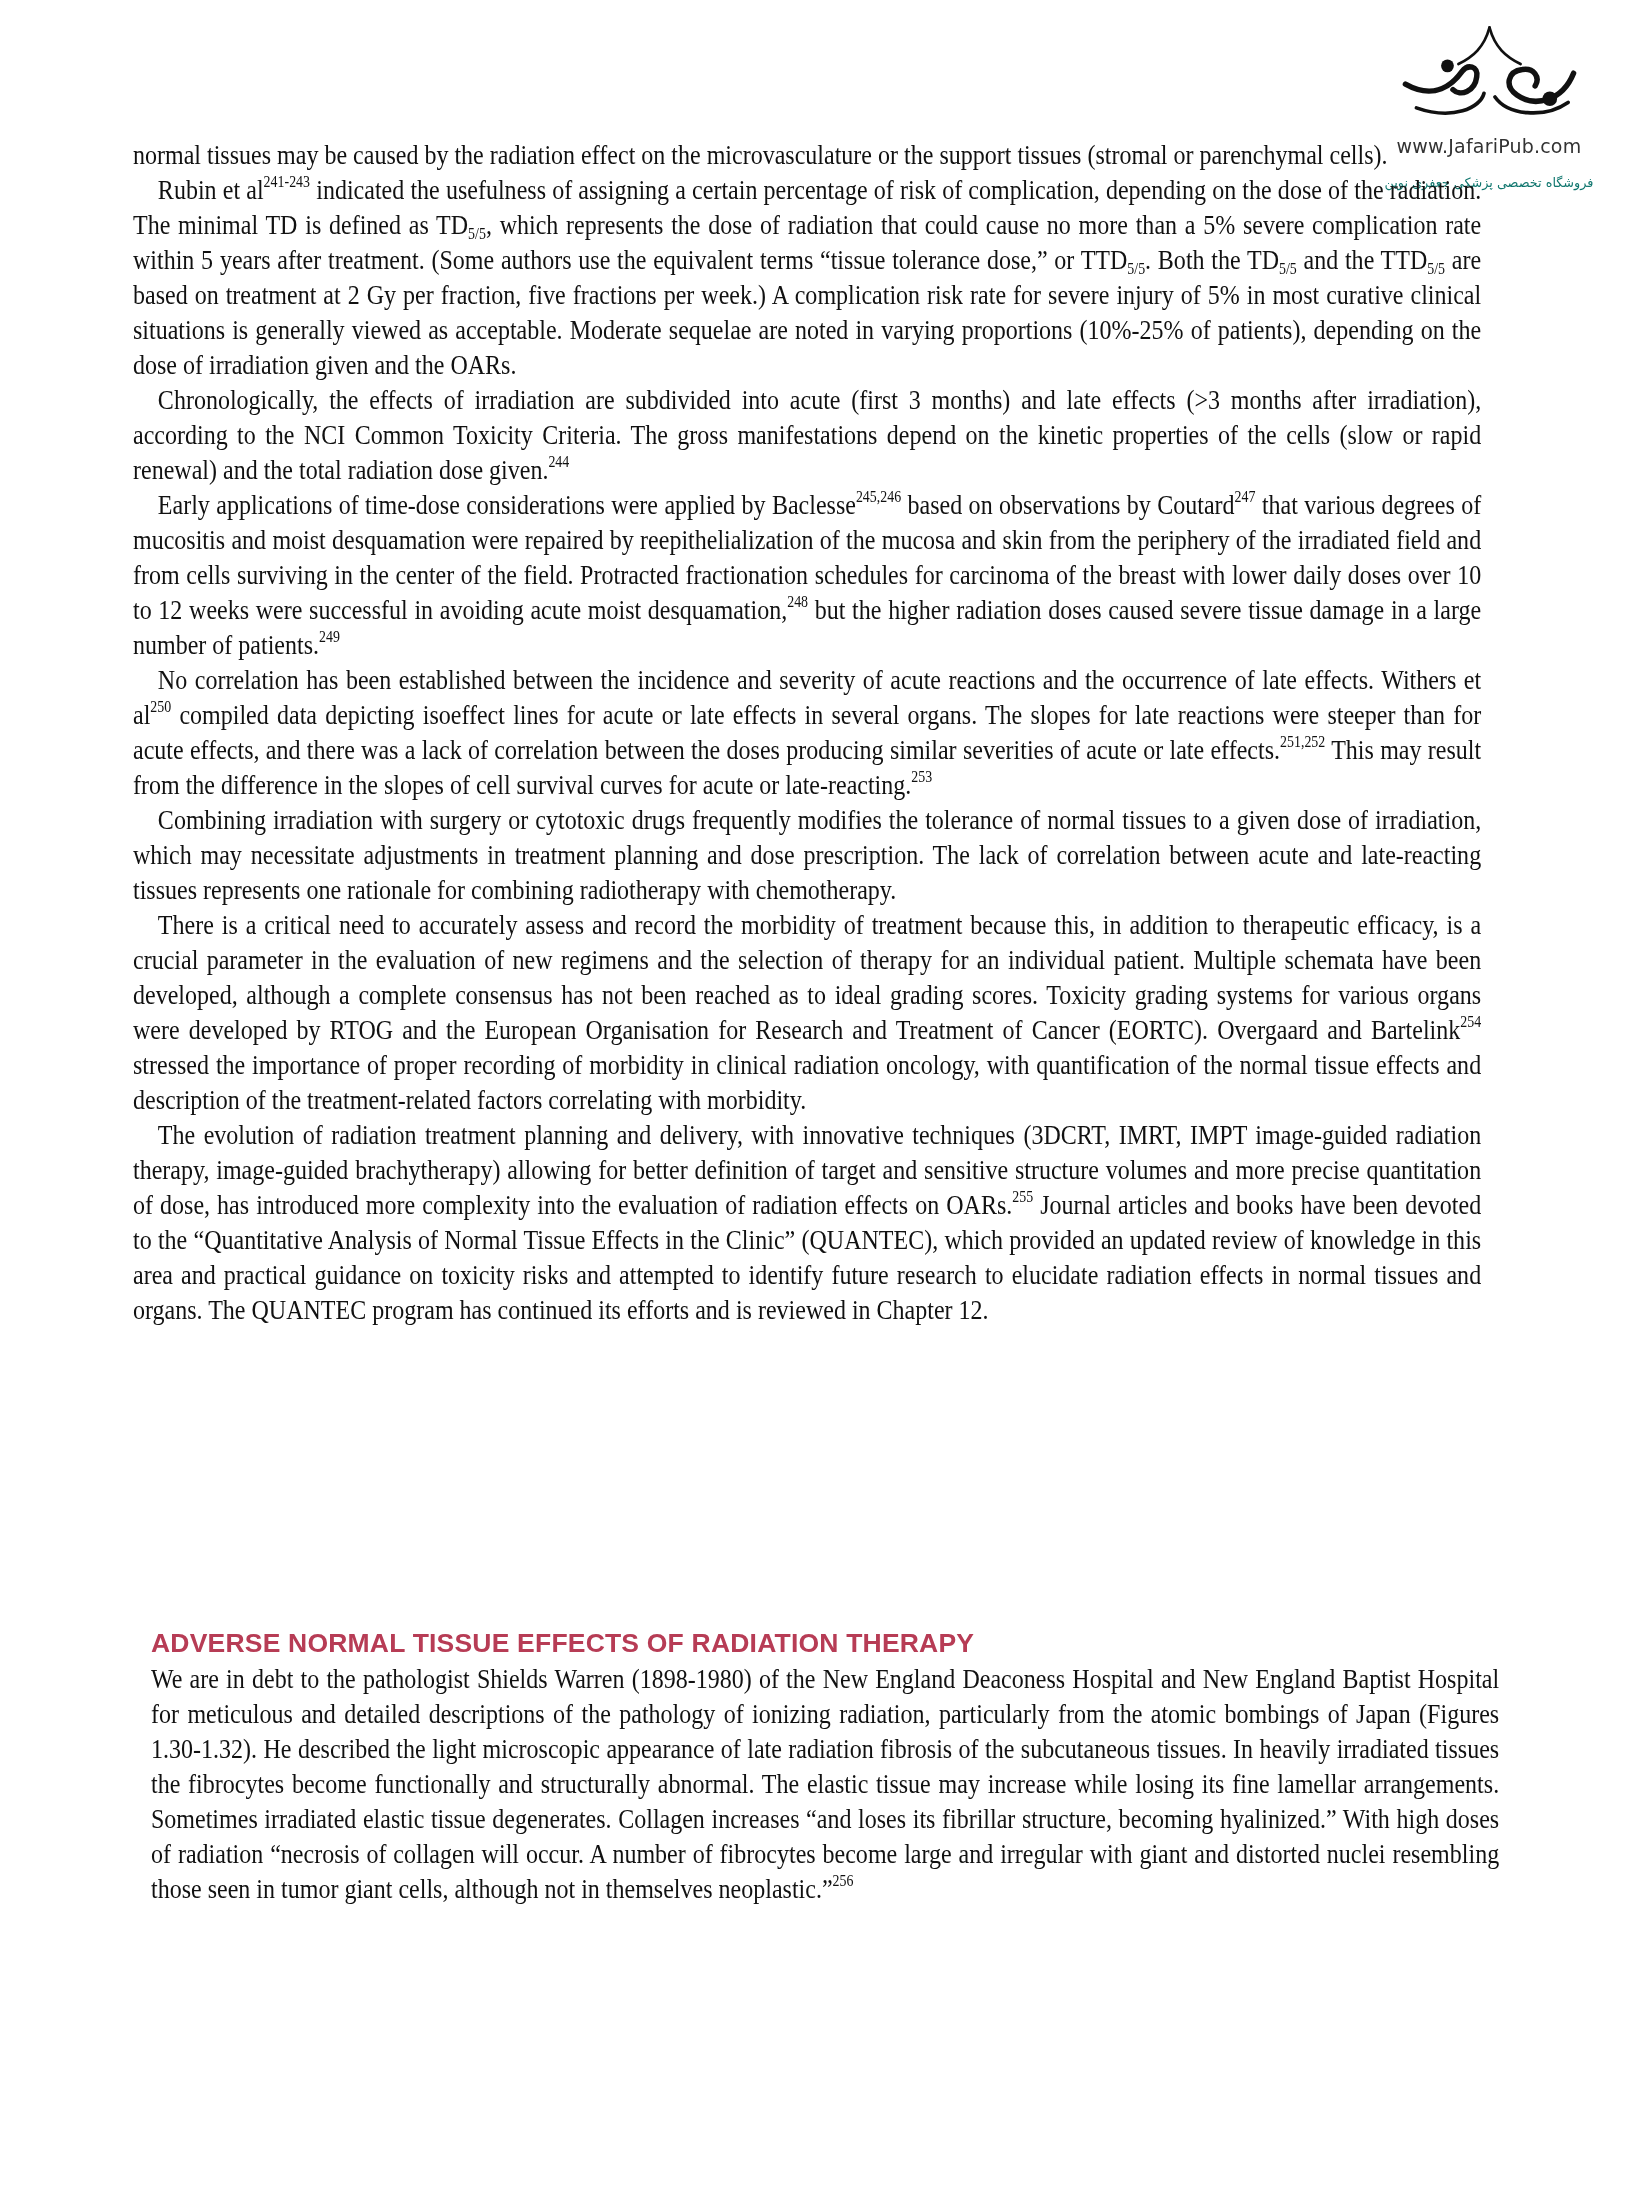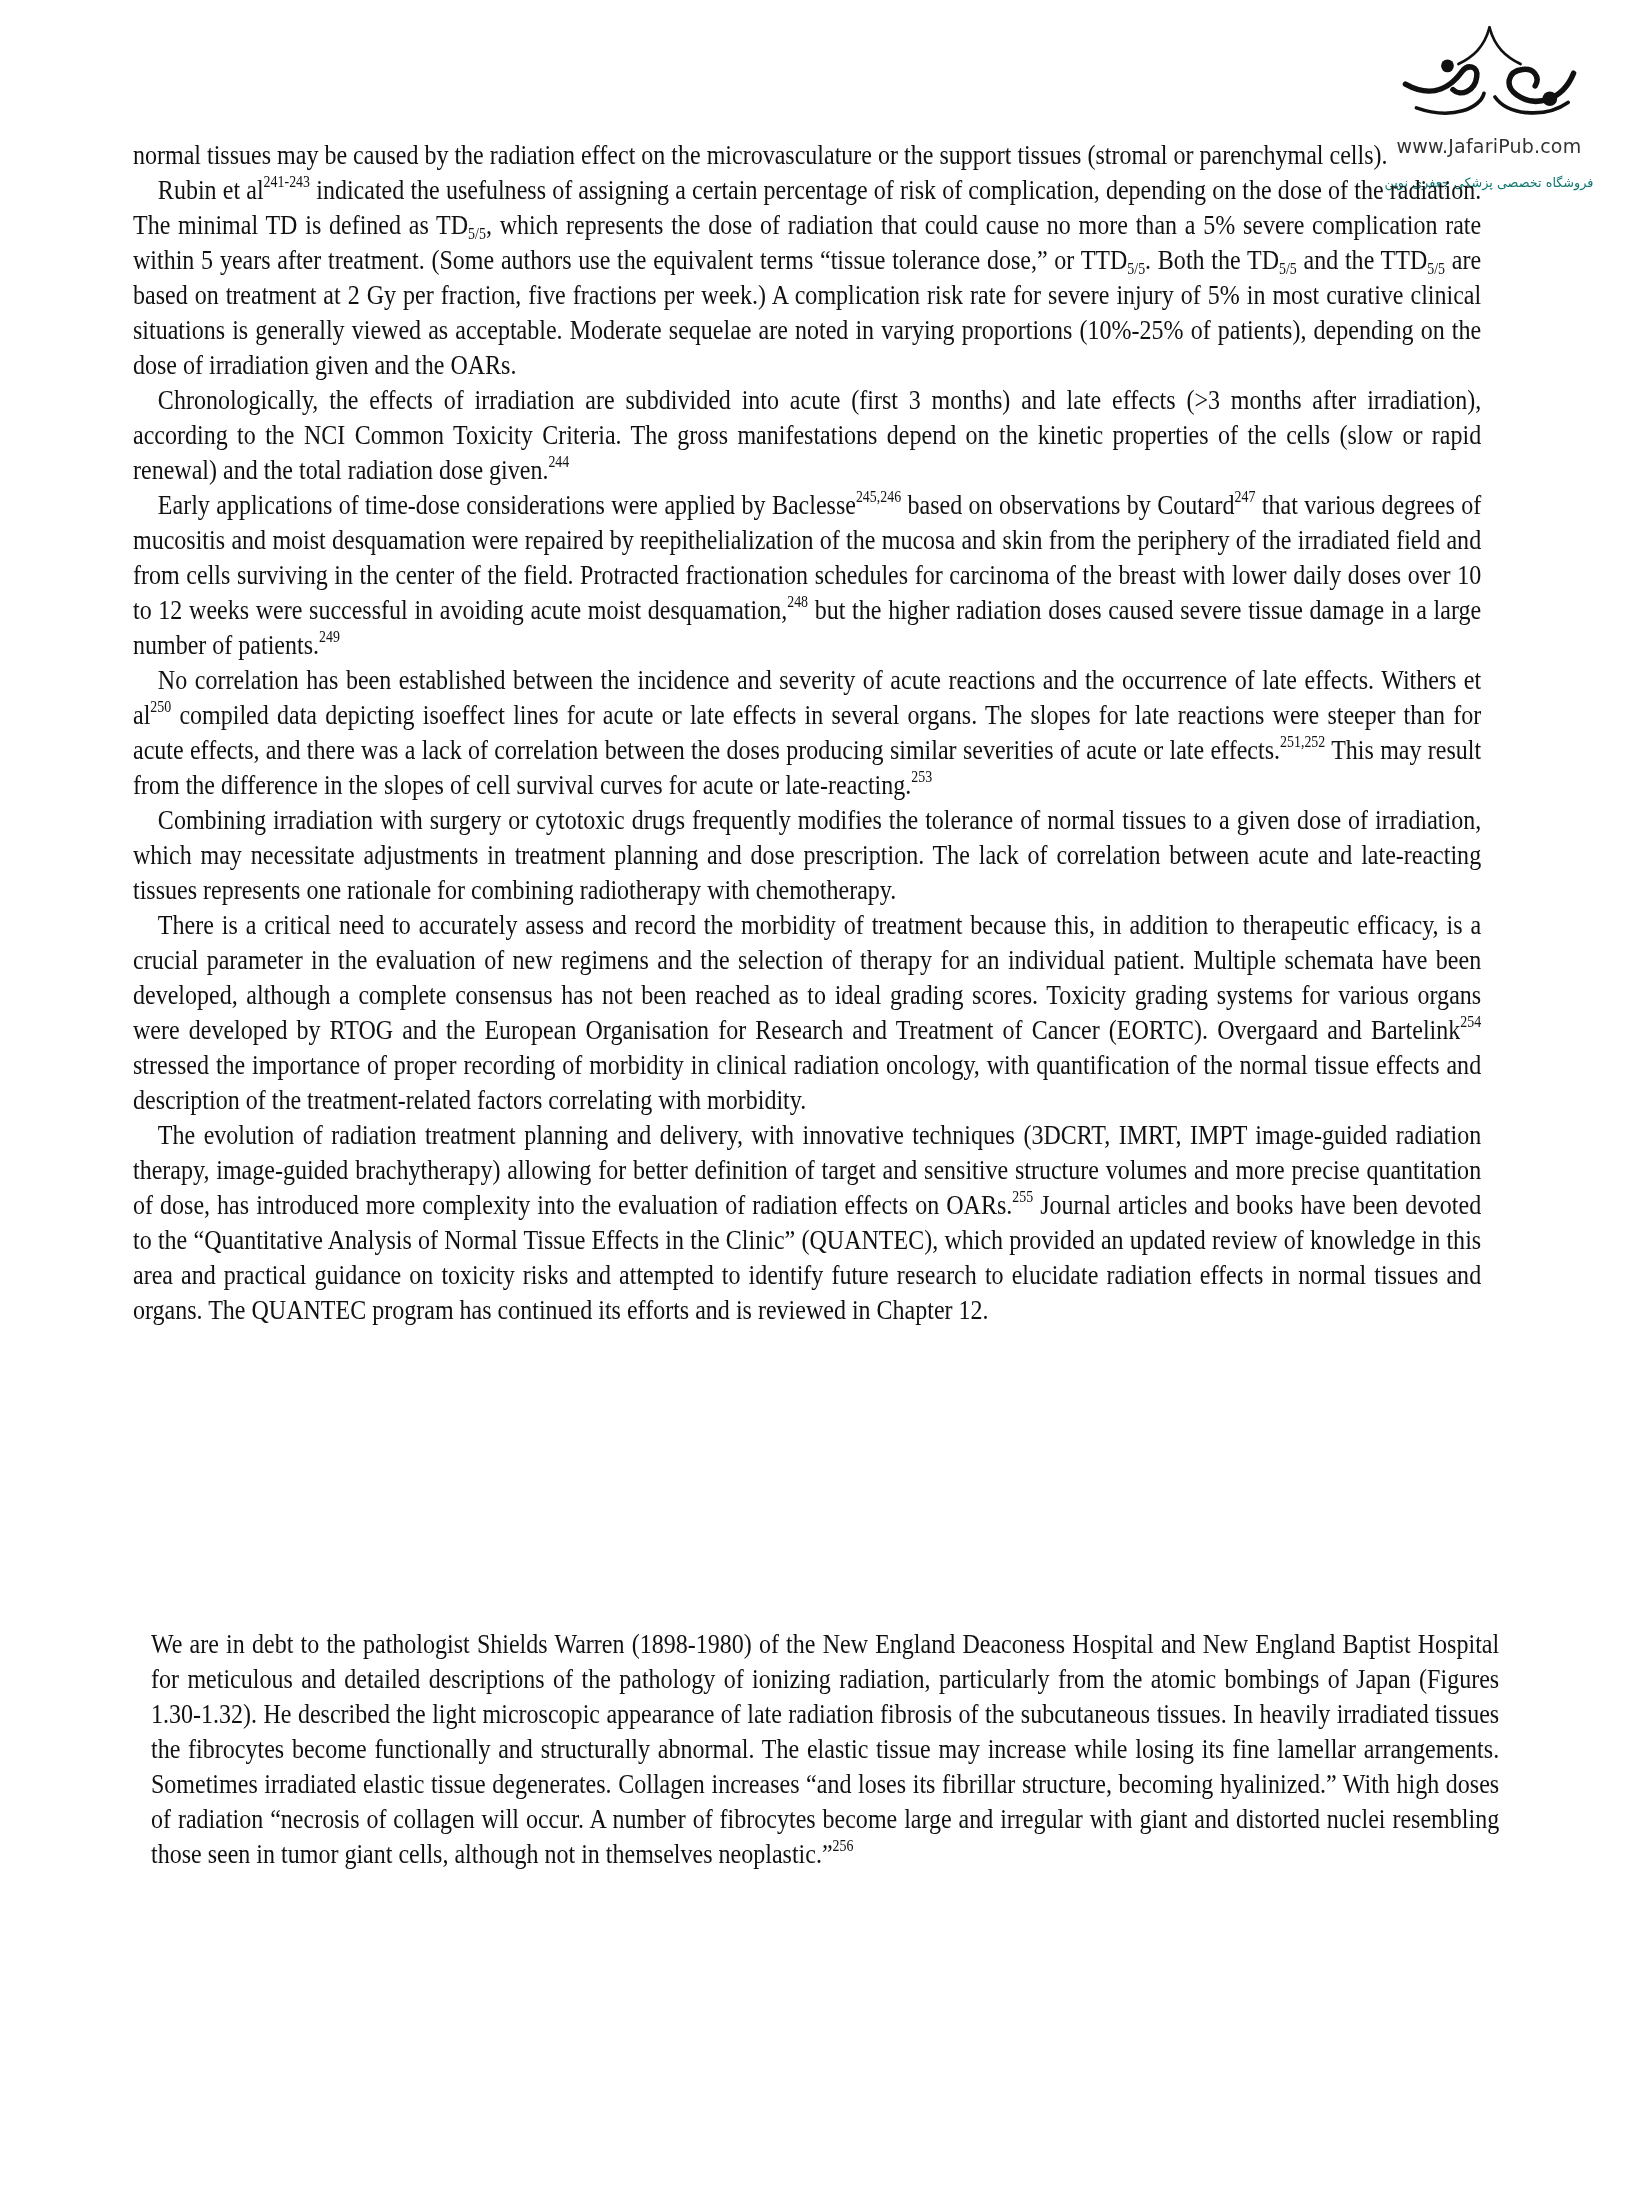--- a/index.html
+++ b/index.html
@@ -91,19 +91,20 @@
       <p class="para indent"><span>There is a critical need to accurately assess and record the morbidity of treatment because this, in addition to therapeutic efficacy, is a crucial parameter in the evaluation of new regimens and the selection of therapy for an individual patient. Multiple schemata have been developed, although a complete consensus has not been reached as to ideal grading scores. Toxicity grading systems for various organs were developed by RTOG and the European Organisation for Research and Treatment of Cancer (EORTC). Overgaard and Bartelink</span><sup>254</sup><span> stressed the importance of proper recording of morbidity in clinical radiation oncology, with quantification of the normal tissue effects and description of the treatment-related factors correlating with morbidity.</span></p>
 
       <p class="para indent"><span>The evolution of radiation treatment planning and delivery, with innovative techniques (3DCRT, IMRT, IMPT image-guided radiation therapy, image-guided brachytherapy) allowing for better definition of target and sensitive structure volumes and more precise quantitation of dose, has introduced more complexity into the evaluation of radiation effects on OARs.</span><sup>255</sup><span> Journal articles and books have been devoted to the “Quantitative Analysis of Normal Tissue Effects in the Clinic” (QUANTEC), which provided an updated review of knowledge in this area and practical guidance on toxicity risks and attempted to identify future research to elucidate radiation effects in normal tissues and organs. The QUANTEC program has continued its efforts and is reviewed in Chapter 12.</span></p>
     </div>
 
     <div style="position:relative; top:-274px;">
     </div>
   </div>
 
   <div style="position:absolute; left:151px; top:1626px; width:1348px;">
+    <h2 class="h-section" style="margin-top:0;">ADVERSE NORMAL TISSUE EFFECTS OF RADIATION THERAPY</h2>
     <div class="body-text">
       <p class="para"><span>We are in debt to the pathologist Shields Warren (1898-1980) of the New England Deaconess Hospital and New England Baptist Hospital for meticulous and detailed descriptions of the pathology of ionizing radiation, particularly from the atomic bombings of Japan (Figures 1.30-1.32). He described the light microscopic appearance of late radiation fibrosis of the subcutaneous tissues. In heavily irradiated tissues the fibrocytes become functionally and structurally abnormal. The elastic tissue may increase while losing its fine lamellar arrangements. Sometimes irradiated elastic tissue degenerates. Collagen increases “and loses its fibrillar structure, becoming hyalinized.” With high doses of radiation “necrosis of collagen will occur. A number of fibrocytes become large and irregular with giant and distorted nuclei resembling those seen in tumor giant cells, although not in themselves neoplastic.”</span><sup>256</sup></p>
     </div>
   </div>
 
 </div>
 
 
 </body></html>

